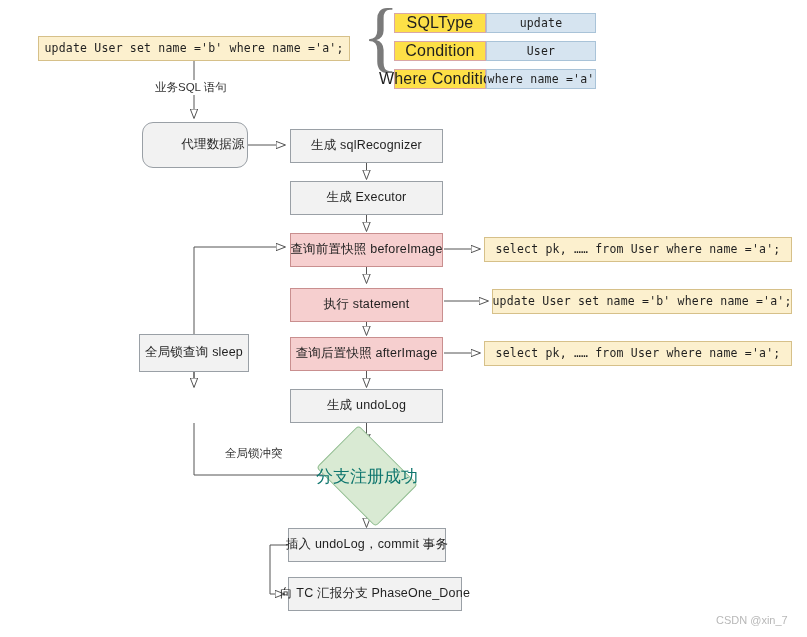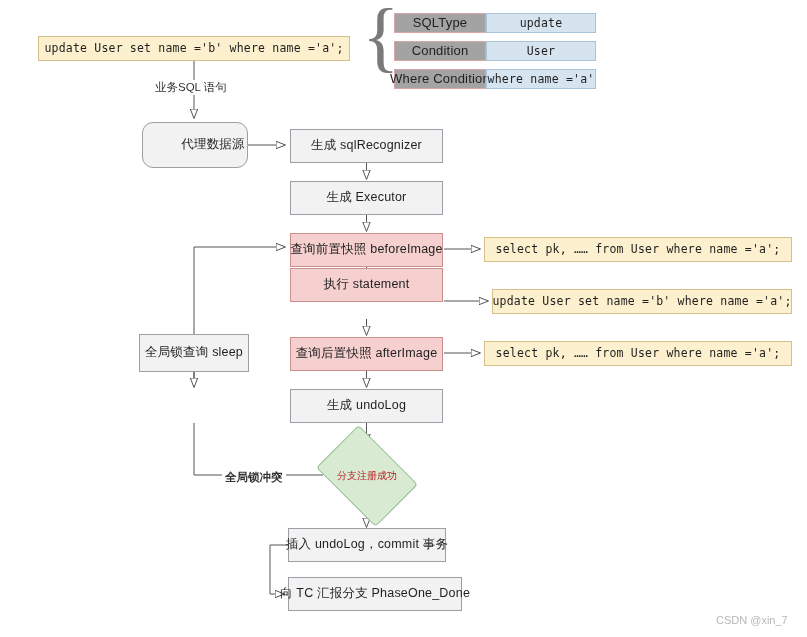--- a/index.html
+++ b/index.html
@@ -43,23 +43,23 @@
     background: #f6cfcf;
     border: 1px solid #c98f8f;
   }
   .yellow-box {
     background: #fcf0ce;
     border: 1px solid #d6c089;
     font-family: "DejaVu Sans Mono", "Liberation Mono", monospace;
     font-size: 11.5px;
   }
   .tbl-key {
-    background: #a3a3a3;
+    background: #fde047;
     border: 1px solid #d9a7a7;
-    font-size: 13px;
+    font-size: 16px;
   }
   .tbl-val {
     background: #d6e4f0;
     border: 1px solid #a9c3d8;
     font-size: 11.5px;
     font-family: "DejaVu Sans Mono", "Liberation Mono", monospace;
   }
   .diamond-wrap {
     position: absolute;
   }
@@ -70,22 +70,22 @@
     border: 1px solid #8fbc8f;
     transform: rotate(45deg);
     border-radius: 4px;
   }
   .diamond-label {
     position: absolute;
     inset: 0;
     display: flex;
     align-items: center;
     justify-content: center;
-    font-size: 10px;
-    color: #b91c1c;
+    font-size: 17px;
+    color: #0f766e;
     white-space: nowrap;
   }
   .edge-label {
     position: absolute;
     font-size: 11.5px;
     color: #333333;
     background: #ffffff;
     padding: 0 3px;
     white-space: nowrap;
   }
@@ -176,30 +176,30 @@
   <div class="node tbl-val" style="left:486px; top:69px; width:110px; height:20px;">where name ='a'</div>
 
   <div class="node round-box" style="left:142px; top:122px; width:106px; height:46px;padding-left:36px;">代理数据源</div>
 
   <div class="node grey-box" style="left:290px; top:129px; width:153px; height:34px;">生成 sqlRecognizer</div>
 
   <div class="node grey-box" style="left:290px; top:181px; width:153px; height:34px;">生成 Executor</div>
 
   <div class="node pink-box" style="left:290px; top:233px; width:153px; height:34px;">查询前置快照 beforeImage</div>
 
-  <div class="node pink-box" style="left:290px; top:268px; width:153px; height:34px;">执行 statement</div>
+  <div class="node pink-box" style="left:290px; top:288px; width:153px; height:34px;">执行 statement</div>
 
   <div class="node pink-box" style="left:290px; top:337px; width:153px; height:34px;">查询后置快照 afterImage</div>
 
   <div class="node grey-box" style="left:290px; top:389px; width:153px; height:34px;">生成 undoLog</div>
 
   <div class="node grey-box" style="left:139px; top:334px; width:110px; height:38px;">全局锁查询 sleep</div>
 
 
-  <div class="edge-label" style="left:222px; top:470px;font-weight:bold;">全局锁冲突</div>
+  <div class="edge-label" style="left:222px; top:446px;">全局锁冲突</div>
 
   <div class="diamond-wrap" style="left:325px; top:446px; width:84px; height:60px;">
     <div class="diamond-shape"></div>
     <div class="diamond-label">分支注册成功</div>
   </div>
 
   <div class="node grey-box" style="left:288px; top:528px; width:158px; height:34px;">插入 undoLog，commit 事务</div>
 
   <div class="node grey-box" style="left:288px; top:577px; width:174px; height:34px;">向 TC 汇报分支 PhaseOne_Done</div>
 

